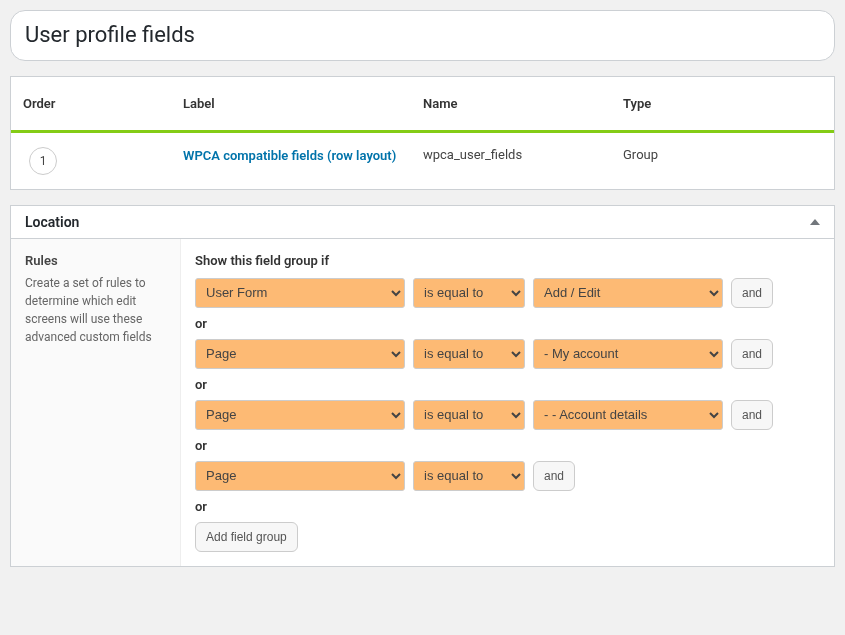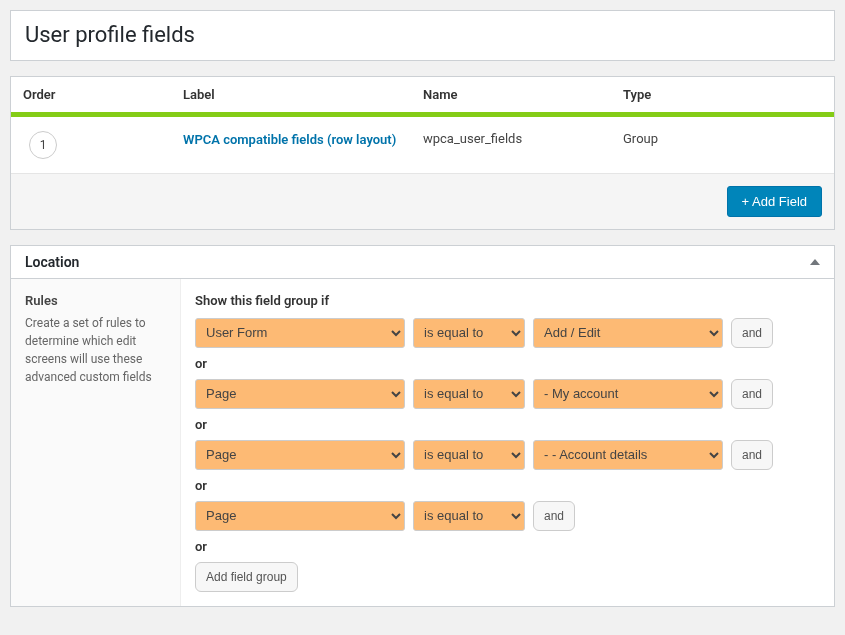--- a/index.html
+++ b/index.html
@@ -12,20 +12,21 @@
     color: #444;
     width: 845px;
   }
   .panel {
     background: #fff;
     border: 1px solid #ccd0d4;
     margin-bottom: 15px;
   }
   .title-panel {
     padding: 10px 14px;
+    border-radius: 15px;
   }
   .title-panel h2 {
     font-size: 22px;
     font-weight: 400;
     margin: 0;
     color: #23282d;
     line-height: 1.3;
   }
   .fields-panel {
     background: #f5f5f5;
@@ -34,22 +35,22 @@
   }
   table.fields-table {
     width: 100%;
     border-collapse: collapse;
     background: #fff;
   }
   table.fields-table th {
     text-align: left;
     font-weight: 600;
     font-size: 13px;
-    padding: 10px 12px;
-    border-bottom: 5px solid #84cc16;
+    padding: 19px 12px;
+    border-bottom: 3px solid #84cc16;
     color: #333;
   }
   table.fields-table td {
     padding: 14px 12px;
     vertical-align: top;
     font-size: 13px;
   }
   .order-cell { width: 160px; }
   .label-cell { width: 240px; }
   .name-cell { width: 200px; }
@@ -209,23 +210,20 @@
           <span class="order-badge">1</span>
         </td>
         <td class="label-cell">
           <a href="#" class="link">WPCA compatible fields (row layout)</a>
         </td>
         <td class="name-cell">wpca_user_fields</td>
         <td class="type-cell">Group</td>
       </tr>
     </tbody>
   </table>
-  <div class="toolbar">
-    <button class="btn-primary">+ Add Field</button>
-  </div>
 </div>
 
 <div class="postbox">
   <div class="postbox-header">
     <h3>Location</h3>
     <div class="toggle-icon"></div>
   </div>
   <div class="postbox-body">
     <div class="sidebar">
       <h4>Rules</h4>

